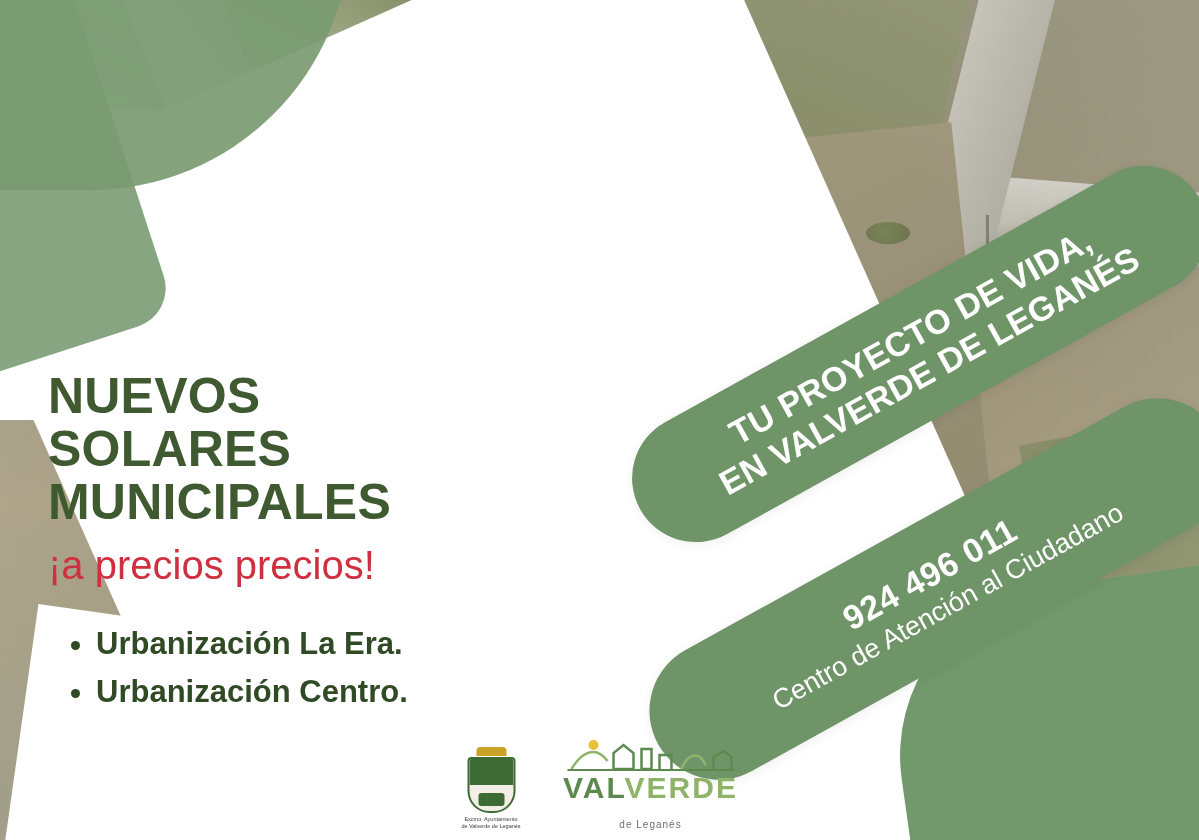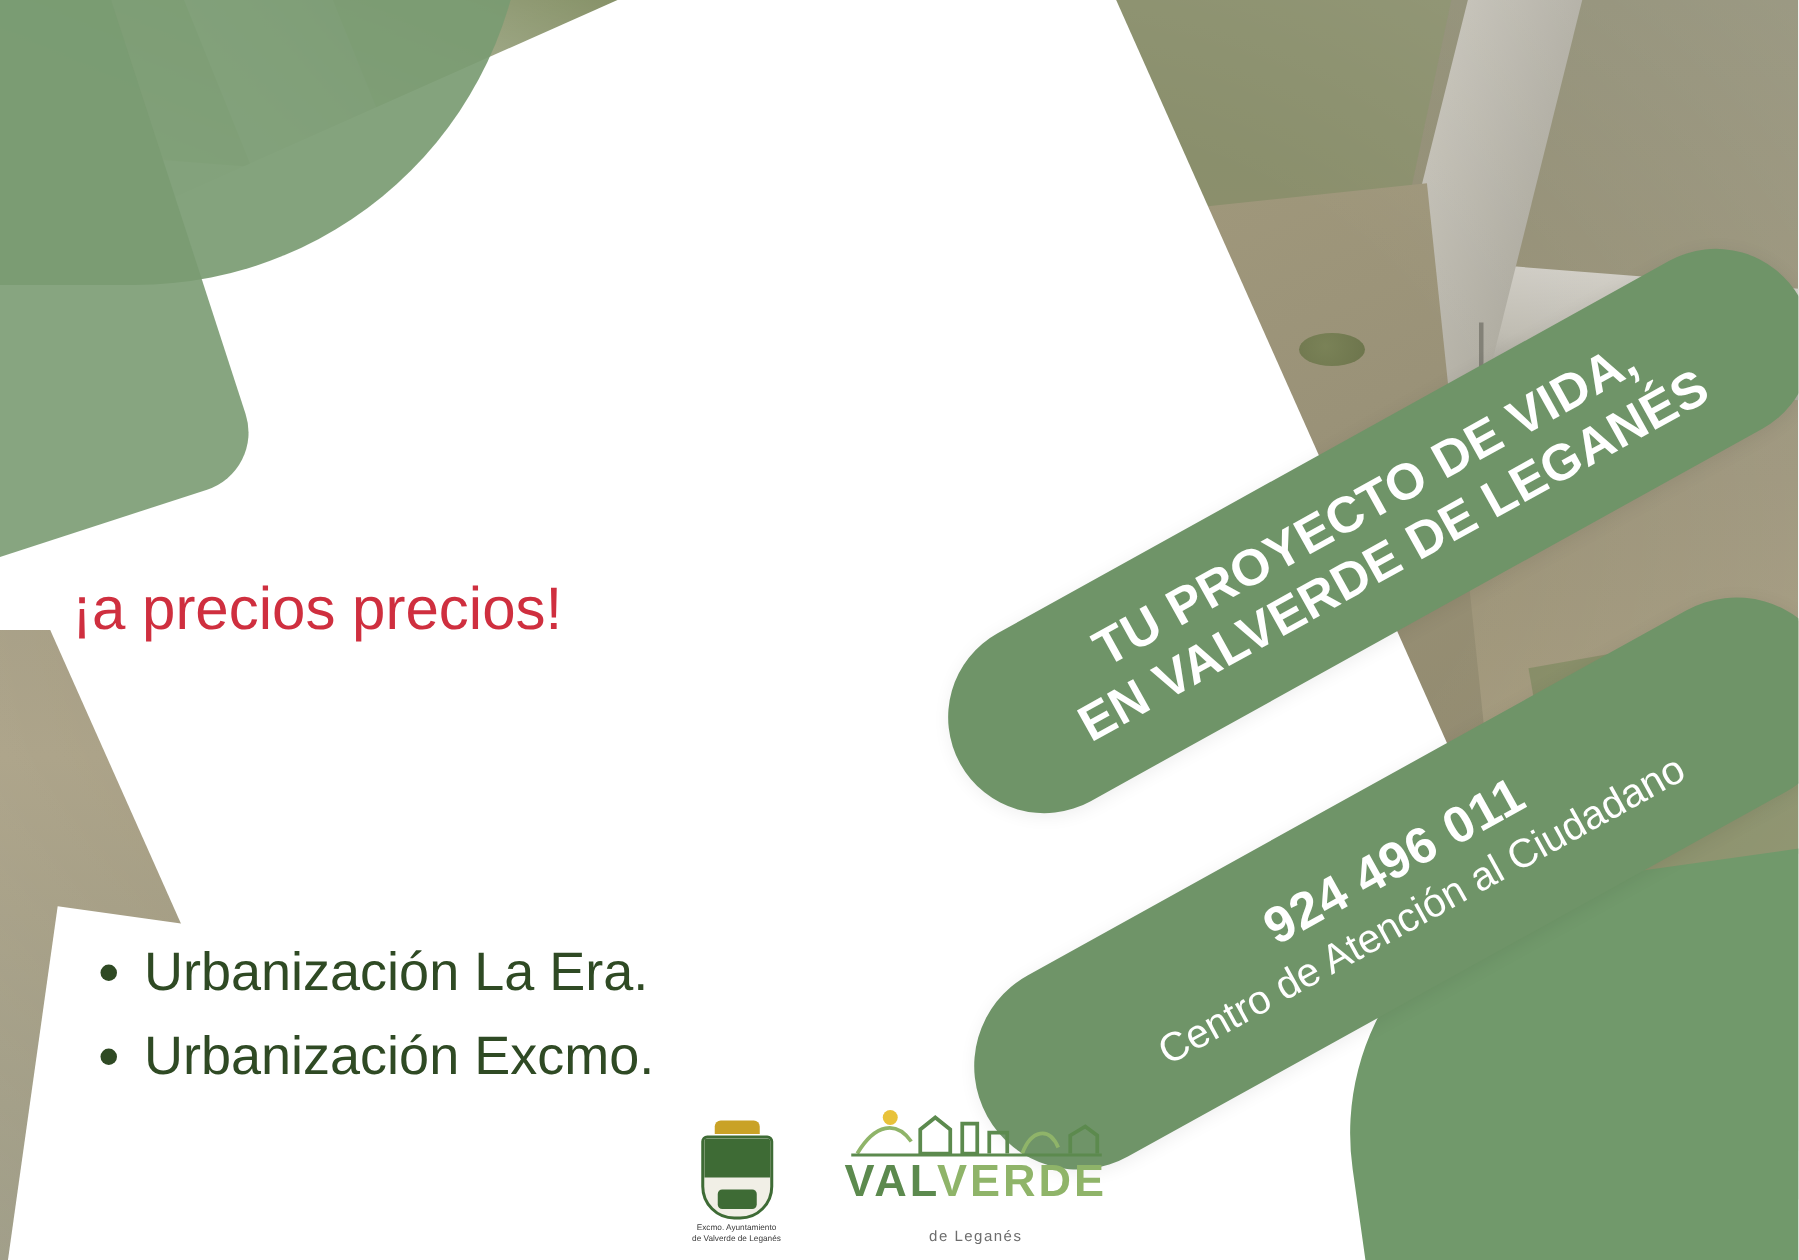--- a/index.html
+++ b/index.html
@@ -254,22 +254,22 @@
   }
   .bullets {
     position: absolute;
     left: 70px;
     top: 620px;
     margin: 0;
     padding: 0 0 0 26px;
     color: #2f4a24;
   }
   .bullets li {
-    font-size: 36px;
-    font-weight: 400;
+    font-size: 31px;
+    font-weight: 700;
     line-height: 1.55;
     color: #2f4a24;
   }
 
   
   .logos {
     position: absolute;
     left: 50%;
     transform: translateX(-50%);
     bottom: 10px;
@@ -389,26 +389,31 @@
 
   <div class="banner banner-bottom">
     <div class="txt">
       <span class="phone">924 496 011</span>
       <span class="sub">Centro de Atención al Ciudadano</span>
     </div>
   </div>
   <div class="informate">¡INFÓRMATE!</div>
 
   <div class="headline">
+    <h1>
+      <span>NUEVOS</span><br>
+      <span>SOLARES</span><br>
+      <span>MUNICIPALES</span>
+    </h1>
     <div class="sub">¡a precios precios!</div>
   </div>
 
   <ul class="bullets">
     <li>Urbanización La Era.</li>
-    <li>Urbanización Excmo.</li>
+    <li>Urbanización Centro.</li>
   </ul>
 
   <div class="logos">
     <div class="crest">
       <div class="crest-cap"></div>
       <div class="crest-shield"></div>
       <div class="crest-caption">Excmo. Ayuntamiento de Valverde de Leganés</div>
     </div>
 
     <div class="valverde-logo">

